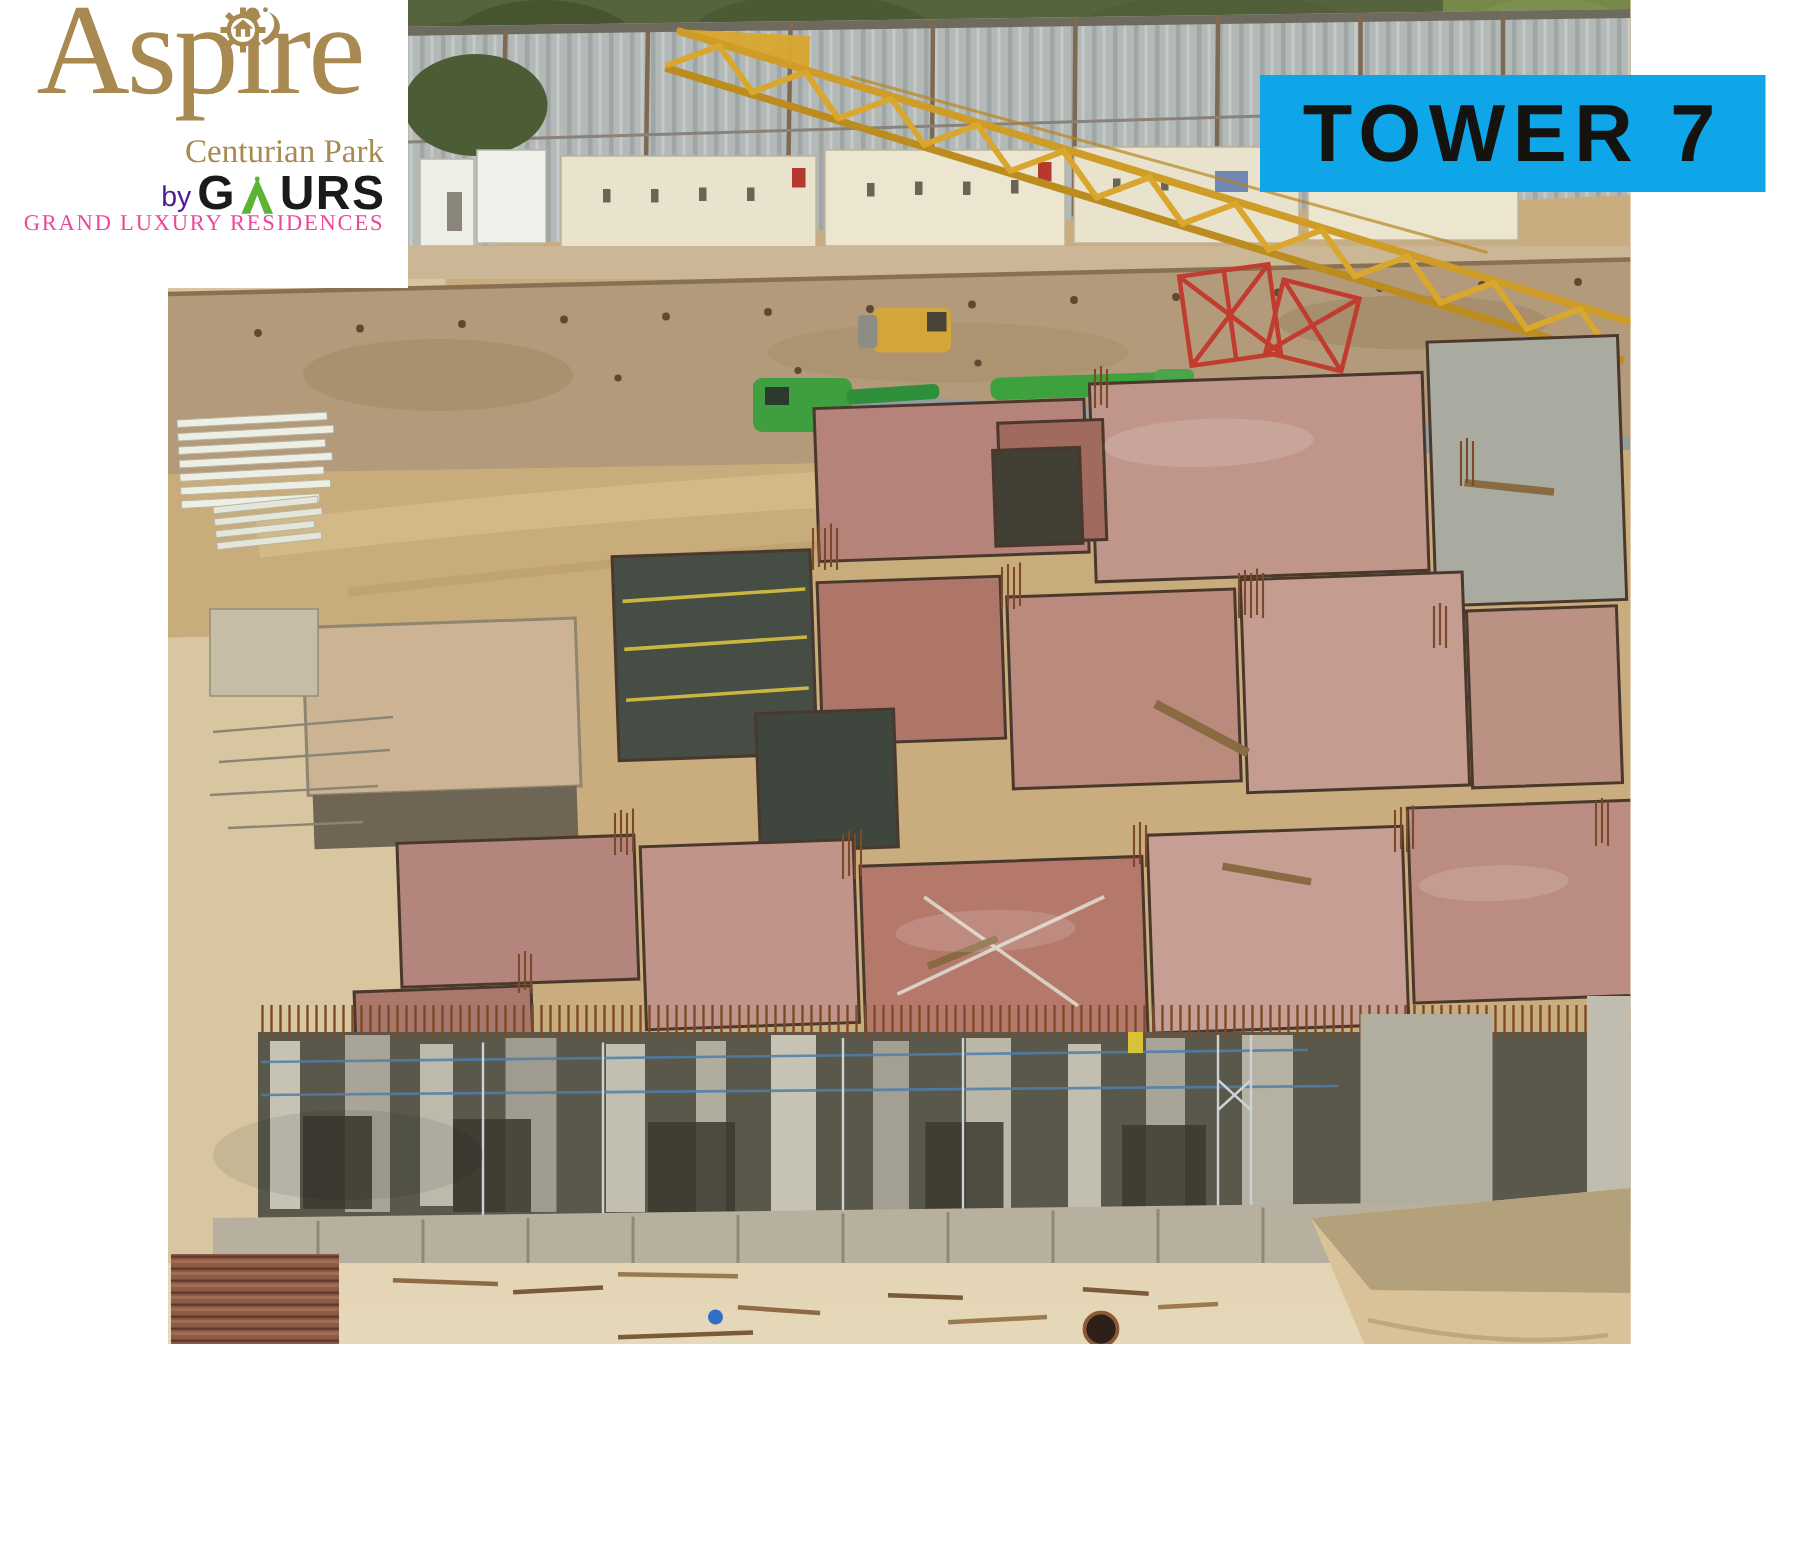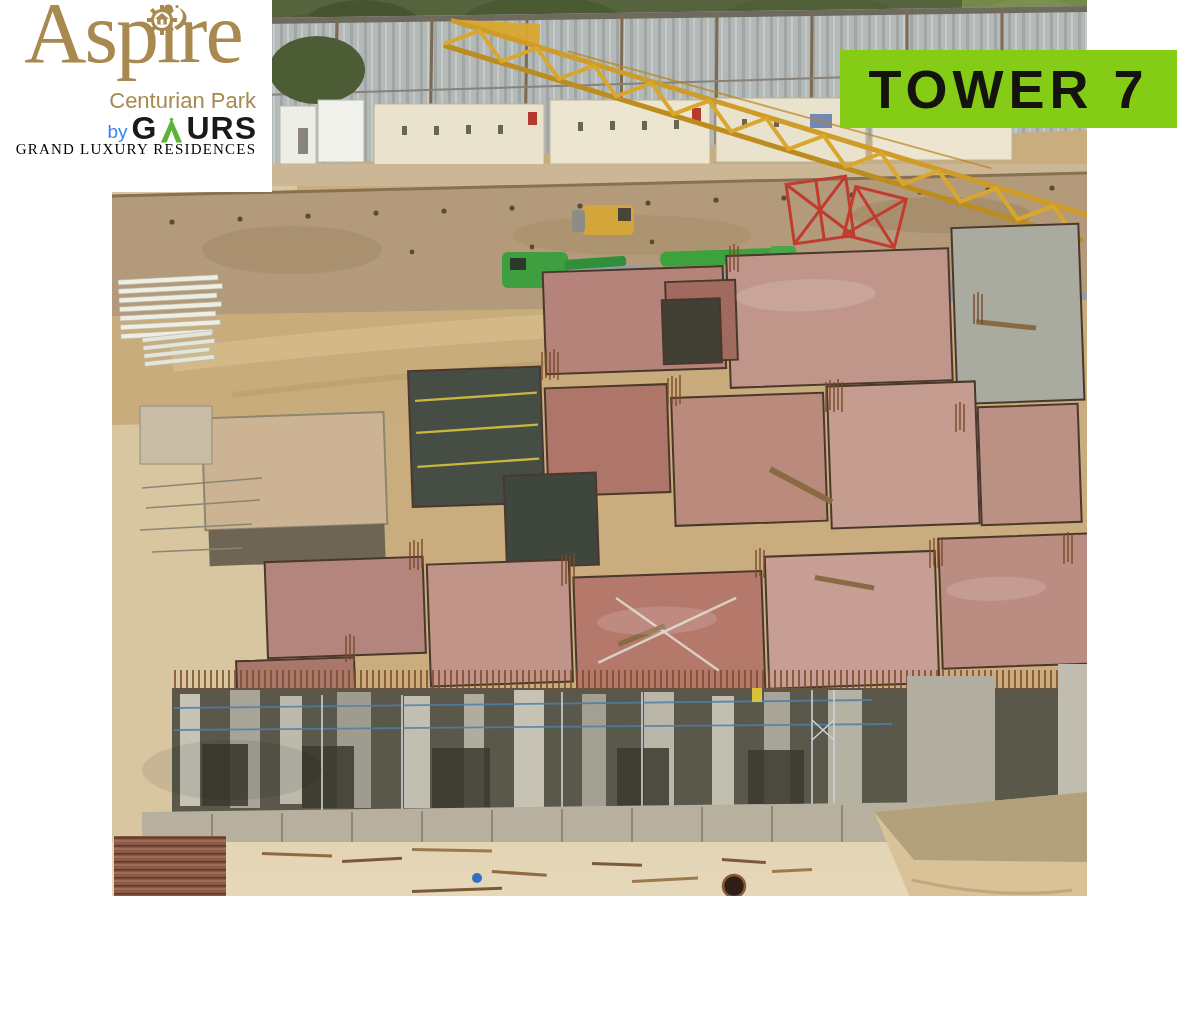--- a/index.html
+++ b/index.html
@@ -9,23 +9,23 @@
   
   .photo{position:absolute;left:112px;top:0;width:975px;height:1035px;overflow:hidden;background:#cfb287;}
   .photo svg{display:block;}
   
   .logo-card{position:absolute;left:0;top:0;width:272px;height:192px;background:#ffffff;z-index:5;}
   .brand{position:absolute;left:0;right:6px;top:-12px;text-align:center;
          font-family:"Liberation Serif","DejaVu Serif",serif;font-size:86px;line-height:1.05;
          color:#a8894f;letter-spacing:-2px;}
   .logo-ornament{position:absolute;left:146px;top:2px;width:48px;height:40px;color:#a8894f;}
   .subtitle{position:absolute;right:16px;top:88px;text-align:right;
-            font-family:Liberation Sans, sans-serif;font-size:22px;color:#a8894f;}
+            font-family:Liberation Serif, serif;font-size:22px;color:#a8894f;}
   .by-row{position:absolute;right:15px;top:112px;display:flex;align-items:flex-end;gap:4px;}
-  .by-label{font-size:19px;color:#3b82f6;line-height:1;margin-bottom:3px;}
+  .by-label{font-size:19px;color:#4c1d95;line-height:1;margin-bottom:3px;}
   .dev-letter{font-size:32px;font-weight:700;letter-spacing:1px;color:#1a1a1a;line-height:1;}
   .gaurs-icon{display:inline-block;width:23px;height:27px;color:#5cb335;margin:0 -1px;}
   .tagline{position:absolute;left:0;right:0;top:141px;text-align:center;
            font-family:"Liberation Serif","DejaVu Serif",serif;font-size:15px;
            letter-spacing:1.2px;color:#3a362e;}
   .location-bar{position:absolute;left:12px;right:12px;top:160px;height:23px;line-height:23px;
                 background:#a48443;color:#ffffff;text-align:center;
                 font-family:"Liberation Serif","DejaVu Serif",serif;font-size:15.5px;letter-spacing:4px;}
   
   .tower-badge{position:absolute;left:840px;top:50px;width:337px;height:78px;background:#c49c60;
@@ -469,20 +469,20 @@
       <span class="by-label">by</span>
       <span class="dev-letter">G</span>
       <span class="gaurs-icon" style="color: rgb(92, 179, 53);">
         <svg width="23" height="27" viewBox="0 0 24 27">
           <path d="M12 1 L23 26 L17 26 L12 13 L7 26 L1 26 Z" fill="currentColor"></path>
           <circle cx="12" cy="1.8" r="1.7" fill="currentColor"></circle>
         </svg>
       </span>
       <span class="dev-letter">URS</span>
     </div>
-    <div class="tagline" style="color: #000000;">GRAND LUXURY RESIDENCES</div>
+    <div class="tagline" style="color: #ec4899;">GRAND LUXURY RESIDENCES</div>
   </div>
 
-  <div class="tower-badge" style="background-color: #84cc16;">
+  <div class="tower-badge" style="background-color: #0ea5e9;">
     <span class="tower-badge-label" style="color: rgb(21, 19, 15);">TOWER 7</span>
   </div>
 
 </div>
 
 </body></html>

